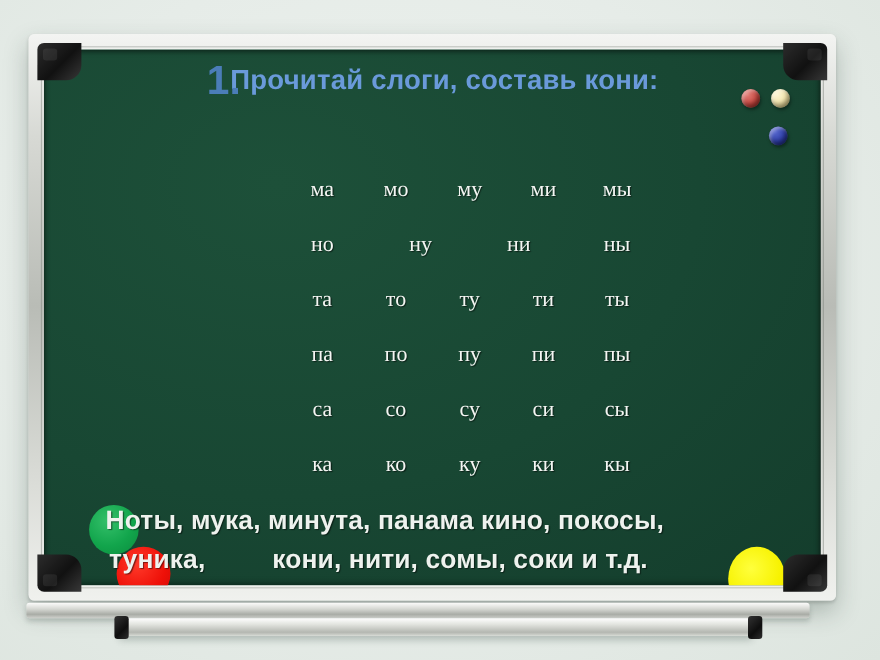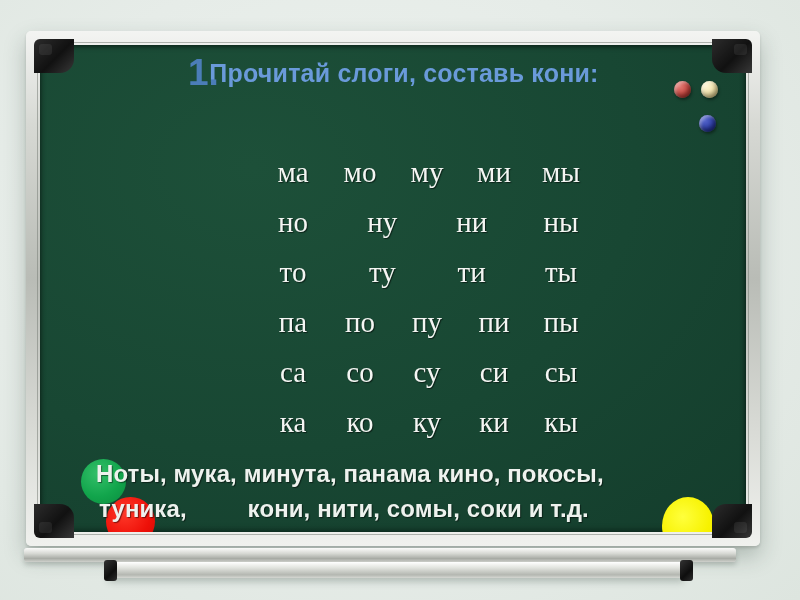--- a/index.html
+++ b/index.html
@@ -152,21 +152,21 @@
     display: flex;
     justify-content: space-between;
     height: 50px;
     align-items: center;
   }
   .syllable-cell {
     flex: 0 0 auto;
     width: 62px;
     text-align: center;
     font-family: "Liberation Serif", "DejaVu Serif", serif;
-    font-size: 29px;
+    font-size: 20px;
     color: #f4f6f3;
     text-shadow: 1px 1px 1px rgba(0,0,0,0.55);
   }
 
   
   .magnet {
     position: absolute;
     border-radius: 50%;
     z-index: 3;
   }
@@ -246,20 +246,21 @@
           <span class="syllable-cell">ми</span>
           <span class="syllable-cell">мы</span>
         </div>
         <div class="syllable-row">
           <span class="syllable-cell">но</span>
           <span class="syllable-cell">ну</span>
           <span class="syllable-cell">ни</span>
           <span class="syllable-cell">ны</span>
         </div>
         <div class="syllable-row">
+          <span class="syllable-cell">та</span>
           <span class="syllable-cell">то</span>
           <span class="syllable-cell">ту</span>
           <span class="syllable-cell">ти</span>
           <span class="syllable-cell">ты</span>
         </div>
         <div class="syllable-row">
           <span class="syllable-cell">па</span>
           <span class="syllable-cell">по</span>
           <span class="syllable-cell">пу</span>
           <span class="syllable-cell">пи</span>

